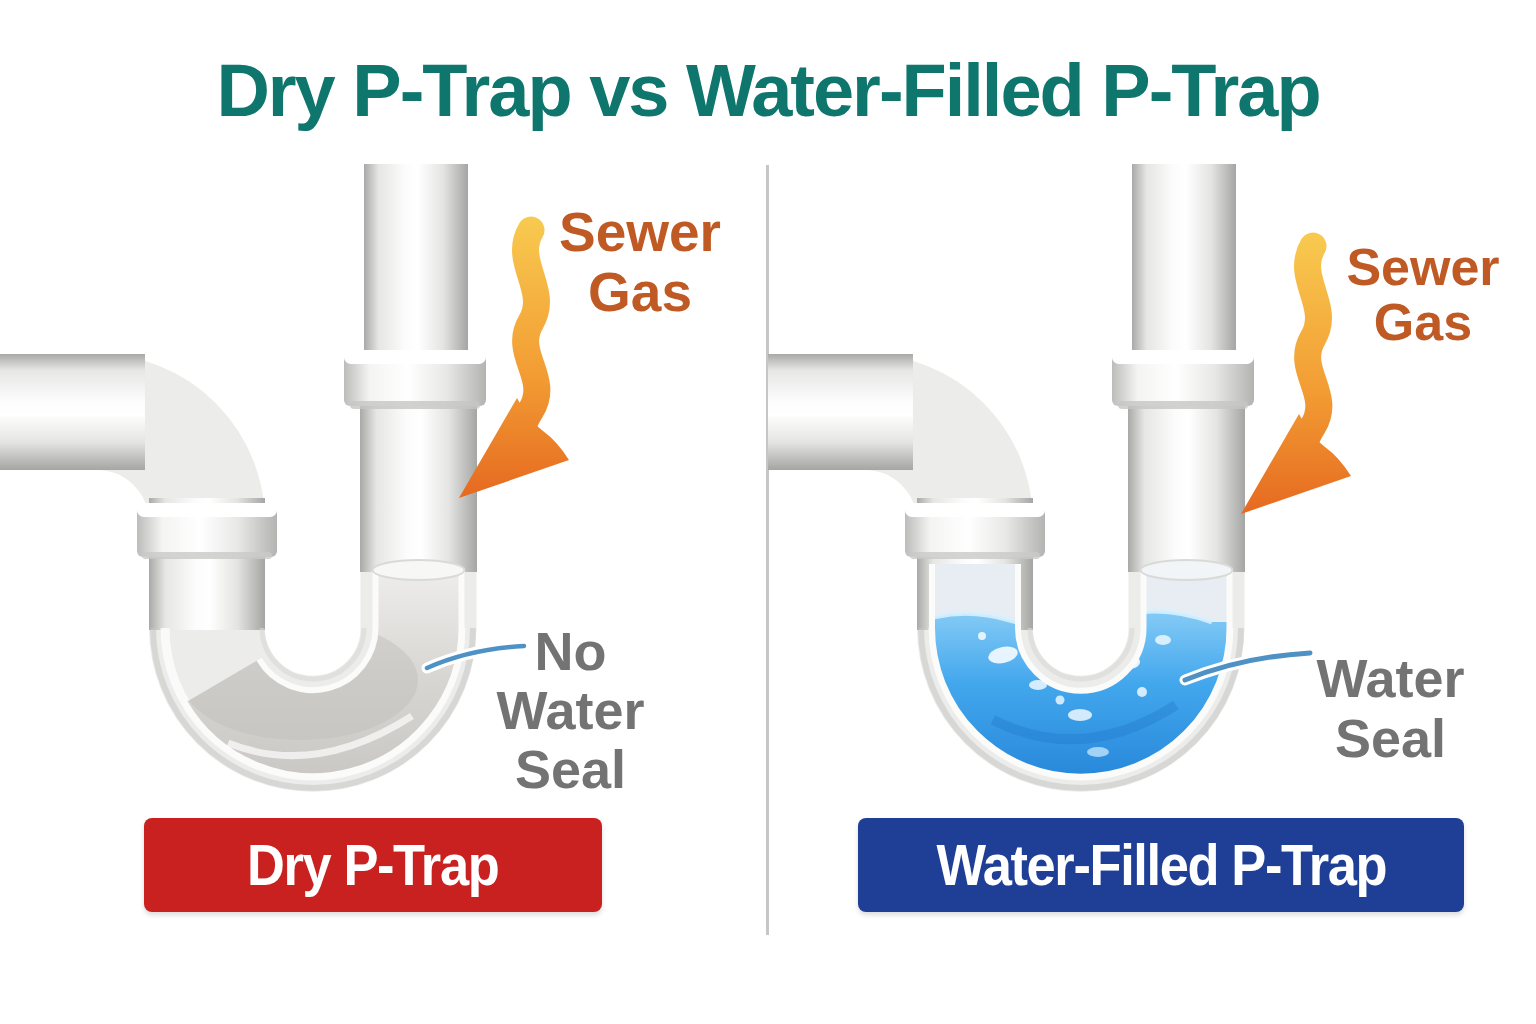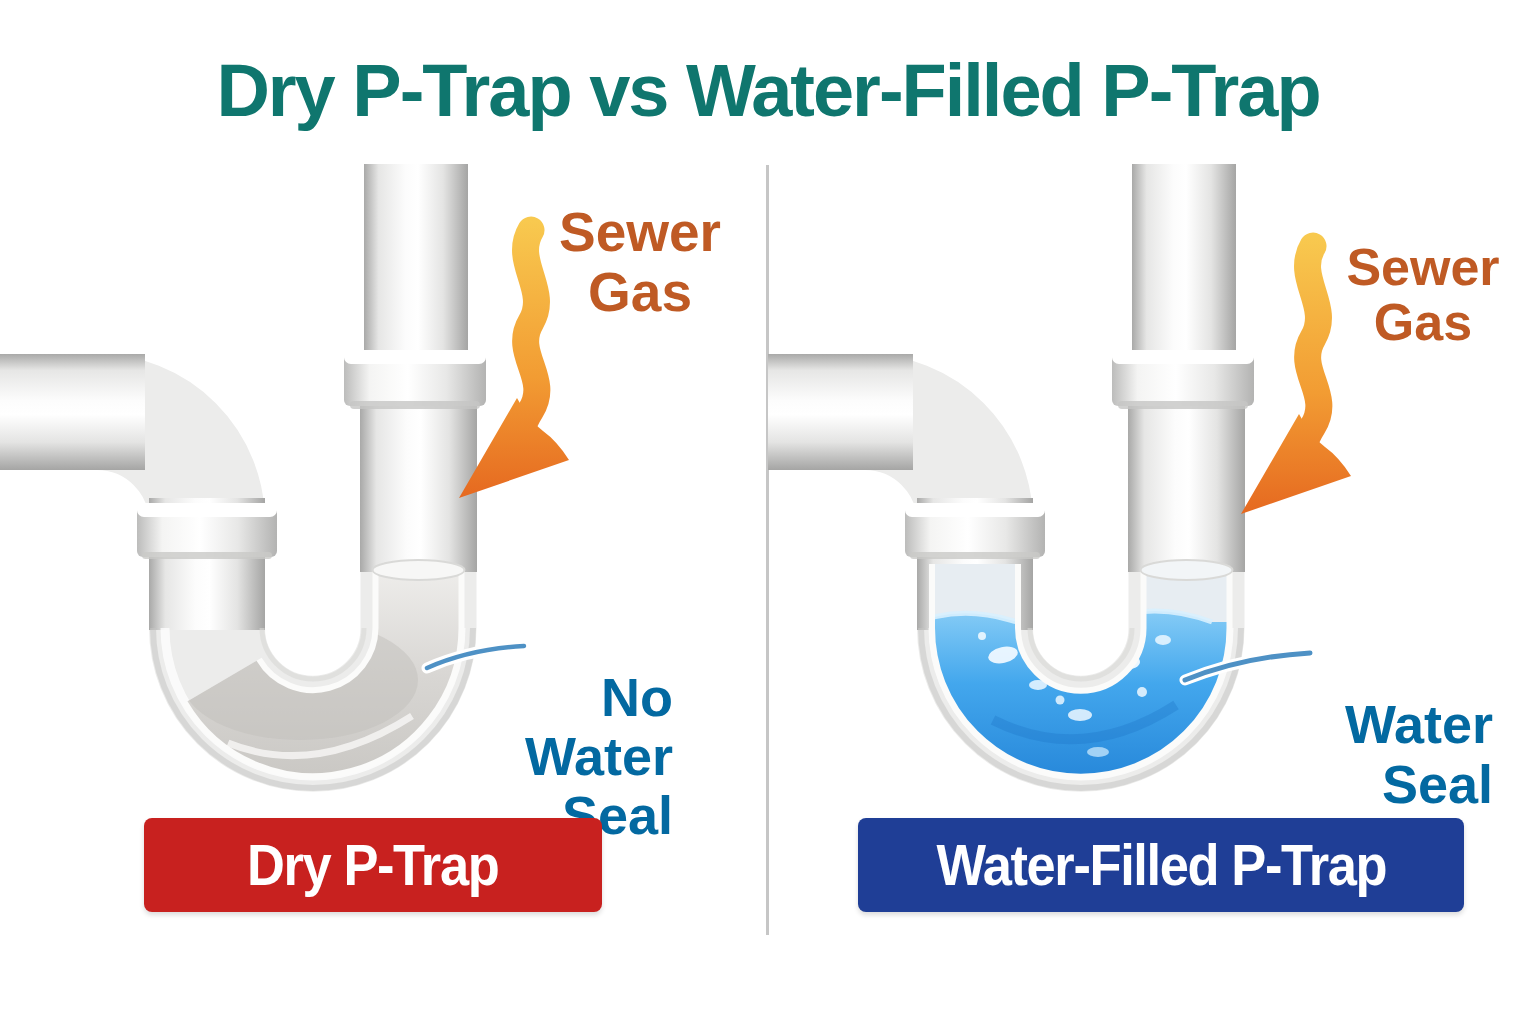--- a/index.html
+++ b/index.html
@@ -16,21 +16,21 @@
   }
   .panel-svg{position:absolute;top:160px;width:768px;height:790px;}
   .svg-left{left:0;}
   .svg-right{left:768px;}
   .gas-label{
     position:absolute;text-align:center;font-weight:700;color:#bf5a24;line-height:60px;
   }
   .gas-left{left:547px;top:202px;width:186px;font-size:55px;}
   .gas-right{left:1328px;top:240px;width:190px;font-size:52px;line-height:55px;}
   .seal-label{
-    position:absolute;text-align:right;font-weight:700;color:#0369a1;font-size:54px;line-height:59px;margin-top:46px;
+    position:absolute;text-align:center;font-weight:700;color:#737373;font-size:54px;line-height:59px;
   }
   .seal-left{left:468px;top:622px;width:205px;}
   .seal-right{left:1288px;top:648px;width:205px;line-height:60px;}
   .banner{
     position:absolute;top:818px;height:94px;border-radius:8px;
     display:flex;align-items:center;justify-content:center;
     box-shadow:0 3px 5px rgba(0,0,0,0.14);
   }
   .banner-red{left:144px;width:458px;background:#c8211f;}
   .banner-blue{left:858px;width:606px;background:#1f3e96;}

